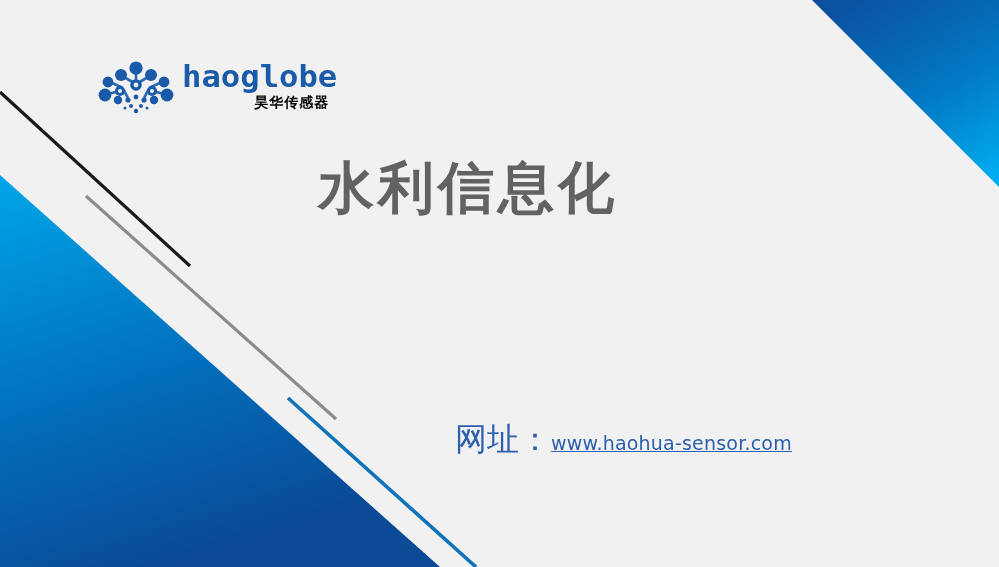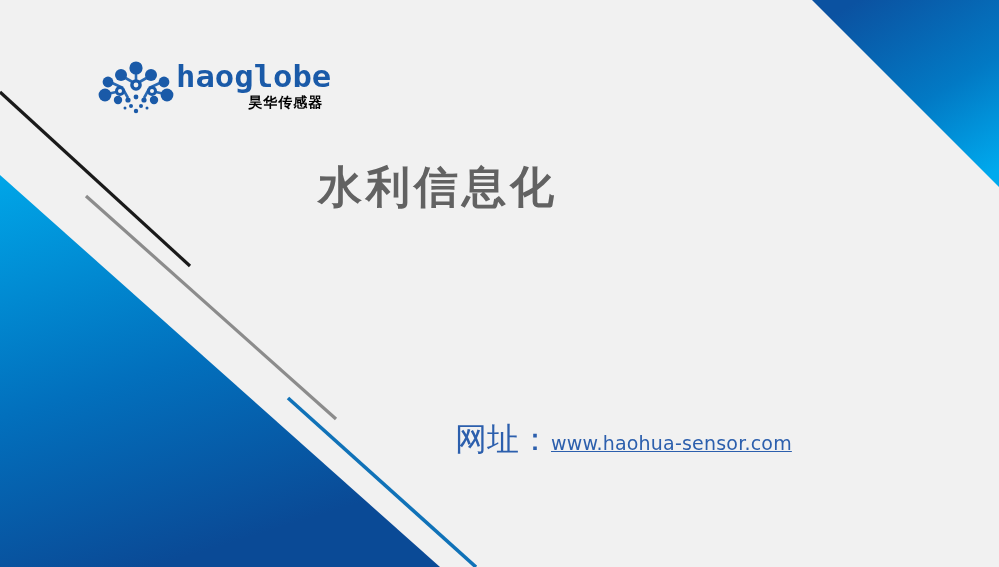--- a/index.html
+++ b/index.html
@@ -32,20 +32,21 @@
     top: 58px;
     display: flex;
     align-items: flex-start;
   }
   .logo-mark {
     width: 80px;
     height: 58px;
     flex: 0 0 auto;
   }
   .logo-text {
+    margin-left: 6px;
     display: flex;
     flex-direction: column;
     align-items: flex-end;
     padding-top: 2px;
   }
   .logo-word {
     font-family: "DejaVu Sans Mono", monospace;
     font-size: 31px;
     line-height: 32px;
     letter-spacing: 0px;
@@ -66,23 +67,23 @@
   }
 
   
   .title-wrap {
     position: absolute;
     left: 0;
     top: 150px;
     width: 999px;
   }
   .title-line {
-    font-family: Liberation Serif, serif;
+    font-family: Liberation Sans, sans-serif;
     font-weight: 700;
-    font-size: 44px;
+    font-size: 56px;
     line-height: 76px;
     color: #626262;
     letter-spacing: 4px;
     white-space: nowrap;
   }
   .title-line-1 {
     margin-left: 318px;
   }
   .title-line-2 {
     margin-left: 448px;

